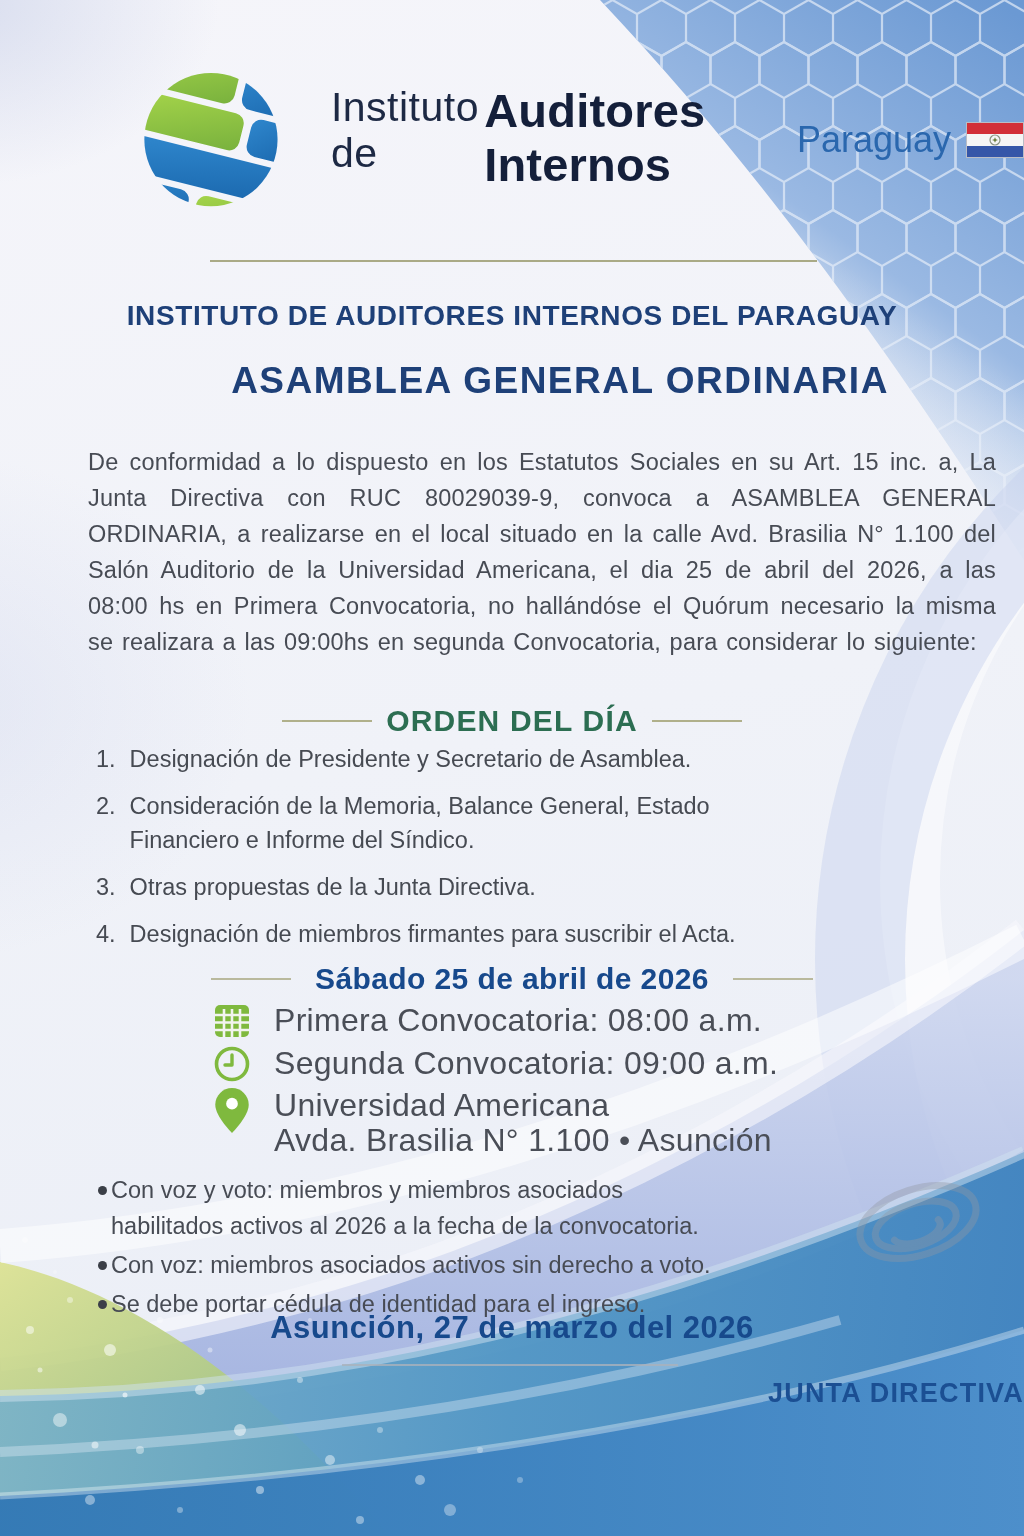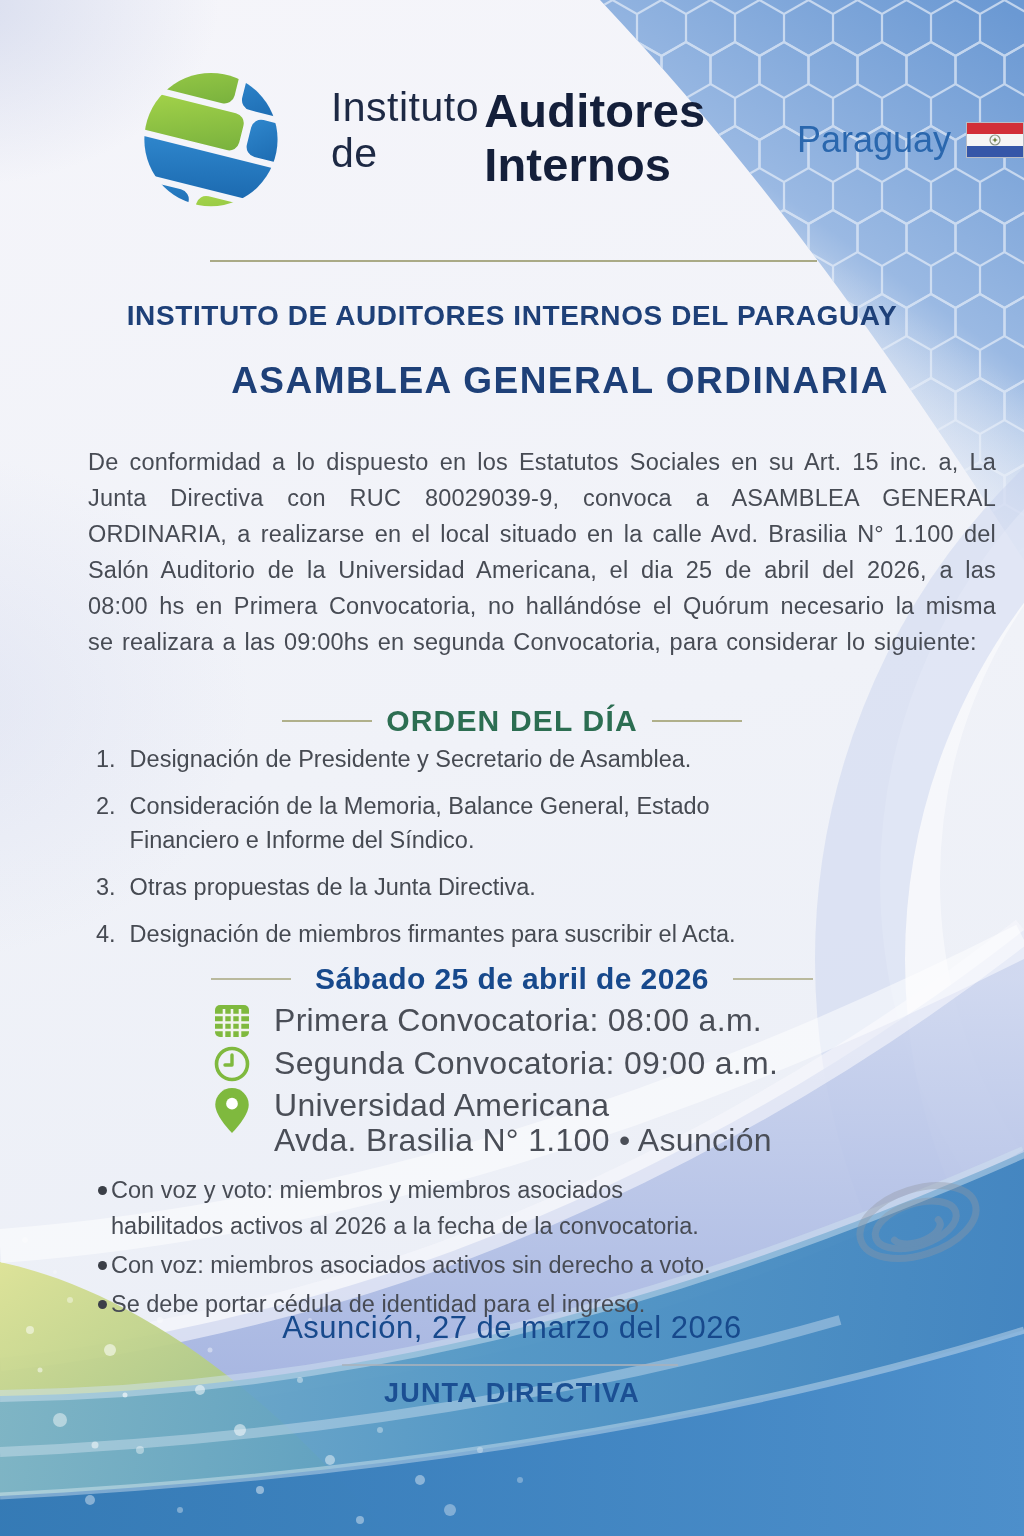--- a/index.html
+++ b/index.html
@@ -53,23 +53,23 @@
   .event-row.tall{align-items:flex-start;}
   .event-row .icon{flex:none;width:40px;display:flex;justify-content:center;}
   .event-row .lines{display:flex;flex-direction:column;line-height:35px;}
 
   .notes{position:absolute;top:1172px;left:98px;width:890px;}
   .note{display:flex;gap:4px;font-size:23.5px;color:#474b54;line-height:36px;margin-bottom:3px;}
   .note .dot{flex:none;width:9px;height:9px;border-radius:50%;background:#3b3f47;margin-top:14px;}
   .note:nth-child(1) .txt{max-width:612px;}
 
   .footer-date{position:absolute;top:1310px;left:0;width:100%;text-align:center;
-    font-size:31px;font-weight:400;color:#17498c;letter-spacing:.5px;}
+    font-size:31px;font-weight:700;color:#17498c;letter-spacing:.5px;}
   .footer-line{position:absolute;top:1364px;left:342px;width:336px;height:2px;background:#aab2bc;opacity:.8;}
-  .signature{position:absolute;top:1378px;left:0;width:100%;text-align:center;
+  .signature{position:absolute;top:1378px;left:0;width:100%;text-align:right;
     font-size:27px;font-weight:700;color:#1b4f93;letter-spacing:1.2px;}
 </style>
 </head>
 <body>
 
 <div class="page">
 
   <svg class="bg-svg" viewBox="0 0 1024 1536" aria-hidden="true">
     <defs>
       <linearGradient id="hexBlue" gradientUnits="userSpaceOnUse" x1="1010" y1="10" x2="680" y2="470">

